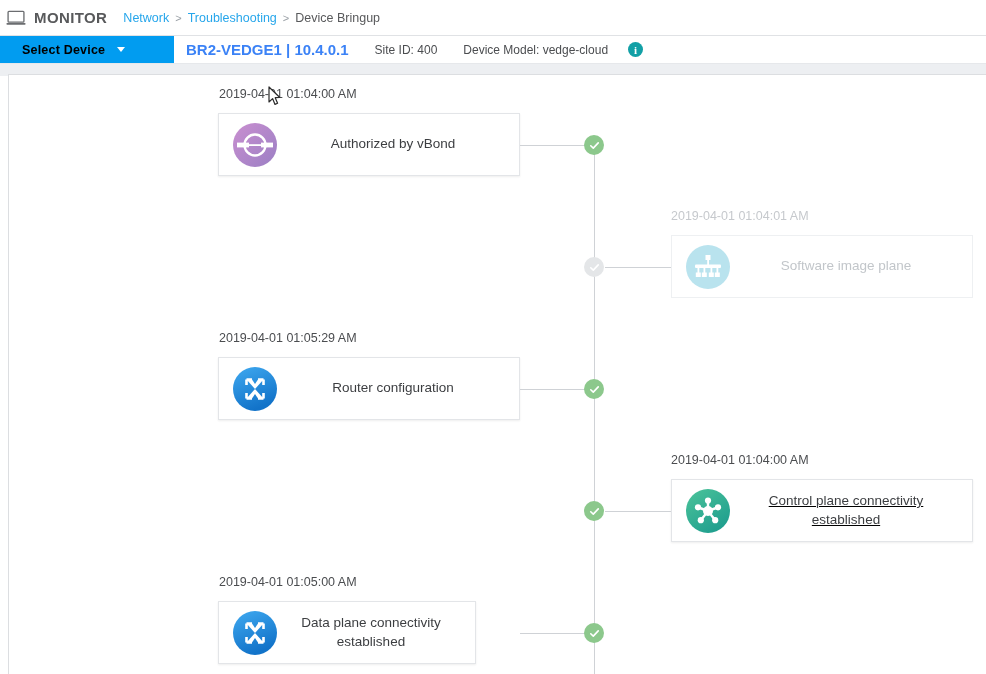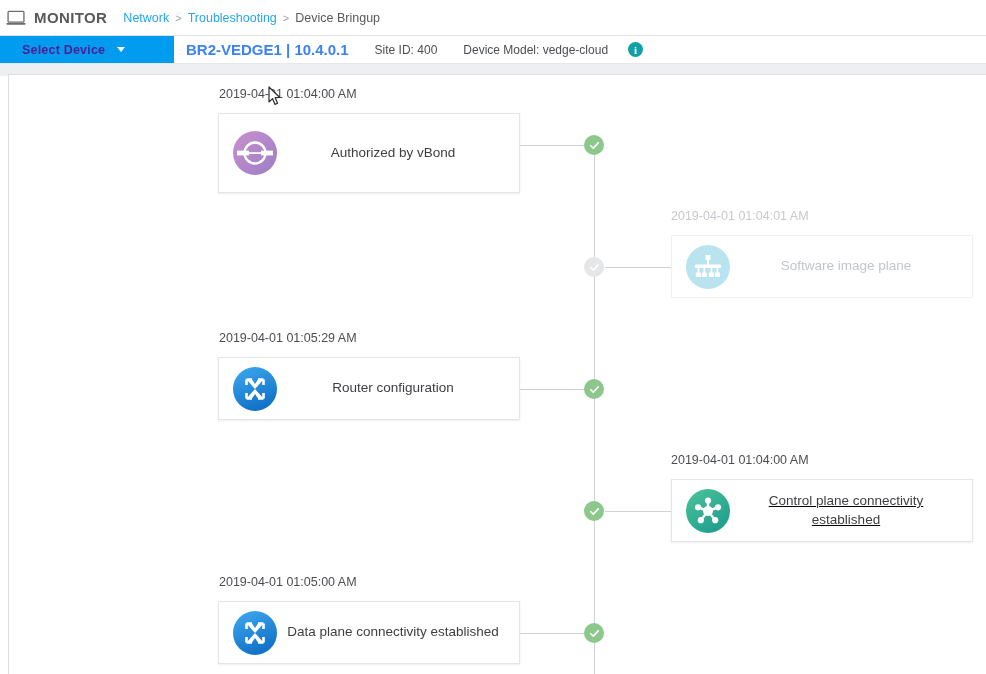--- a/index.html
+++ b/index.html
@@ -35,21 +35,21 @@
 
   
   .devicebar {
     position: absolute; top: 36px; left: 0;
     width: 986px; height: 28px;
     background: #ffffff;
     border-bottom: 1px solid #e6e8eb;
     display: flex; align-items: stretch;
   }
   .select-device {
-    width: 174px; background: #019cf0; color: #4c1d95;
+    width: 174px; background: #019cf0; color: #000000;
     display: flex; align-items: center; padding-left: 22px;
     font-size: 12.5px; font-weight: bold; letter-spacing: .2px;
     cursor: pointer;
   }
   .caret-down {
     margin-left: 12px; width: 0; height: 0;
     border-left: 4px solid transparent;
     border-right: 4px solid transparent;
     border-top: 5px solid #ffffff;
   }
@@ -164,21 +164,21 @@
 </div>
 
 <div class="grey-strip"></div>
 
 <div class="panel">
   <div class="timeline-wrap">
 
     <div class="spine"></div>
 
     <div class="event-label" style="left:210px; top:12px;">2019-04-01 01:04:00 AM</div>
-    <div class="card" style="left:209px; top:38px; width:302px; height:80px;">
+    <div class="card" style="left:209px; top:38px; width:302px; height:63px;">
       <span class="card-icon">
         <svg viewBox="0 0 44 44">
           <defs>
             <linearGradient id="gvbond" x1="0" y1="0" x2="1" y2="1">
               <stop offset="0%" stop-color="#c98fd0"></stop>
                 <stop offset="100%" stop-color="#9b7fc4"></stop>
             </linearGradient>
           </defs>
           <circle cx="22" cy="22" r="22" fill="url(#gvbond)"></circle>
           <circle cx="22" cy="22" r="10.5" fill="none" stroke="#ffffff" stroke-width="2.4"></circle>
@@ -282,21 +282,21 @@
       <span class="card-title">Control plane connectivity established</span>
     </div>
     <div class="connector" style="left:596px; top:436px; width:66px;"></div>
     <div class="marker done" style="left:575px; top:426px;">
       <svg viewBox="0 0 16 16">
           <path d="M3.4 8.3 L6.5 11.2 L12.6 4.8" fill="none" stroke="#ffffff" stroke-width="2" stroke-linecap="round" stroke-linejoin="round"></path>
         </svg>
     </div>
 
     <div class="event-label" style="left:210px; top:500px;">2019-04-01 01:05:00 AM</div>
-    <div class="card" style="left:209px; top:526px; width:302px; height:63px;">
+    <div class="card" style="left:209px; top:526px; width:258px; height:63px;">
       <span class="card-icon">
         <svg viewBox="0 0 44 44">
           <defs>
             <linearGradient id="grouter2" x1="0" y1="0" x2="0.4" y2="1">
               <stop offset="0%" stop-color="#3fa9f0"></stop>
                 <stop offset="100%" stop-color="#1273c9"></stop>
             </linearGradient>
           </defs>
           <circle cx="22" cy="22" r="22" fill="url(#grouter2)"></circle>
           <path d="M22 22 L13.5 12.5 L19 12.5 L22 17 Z" fill="#ffffff"></path>

